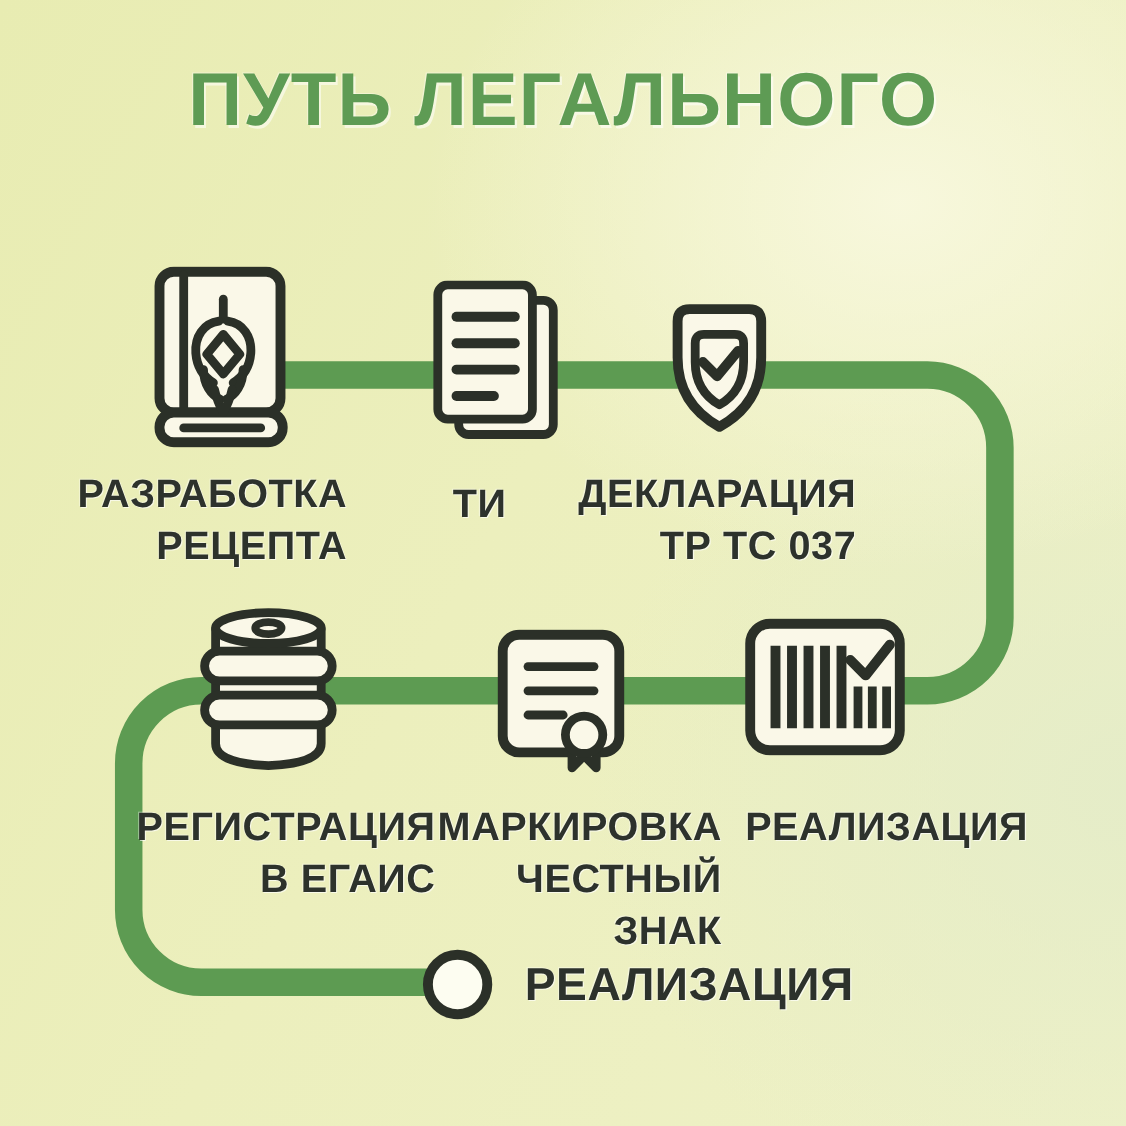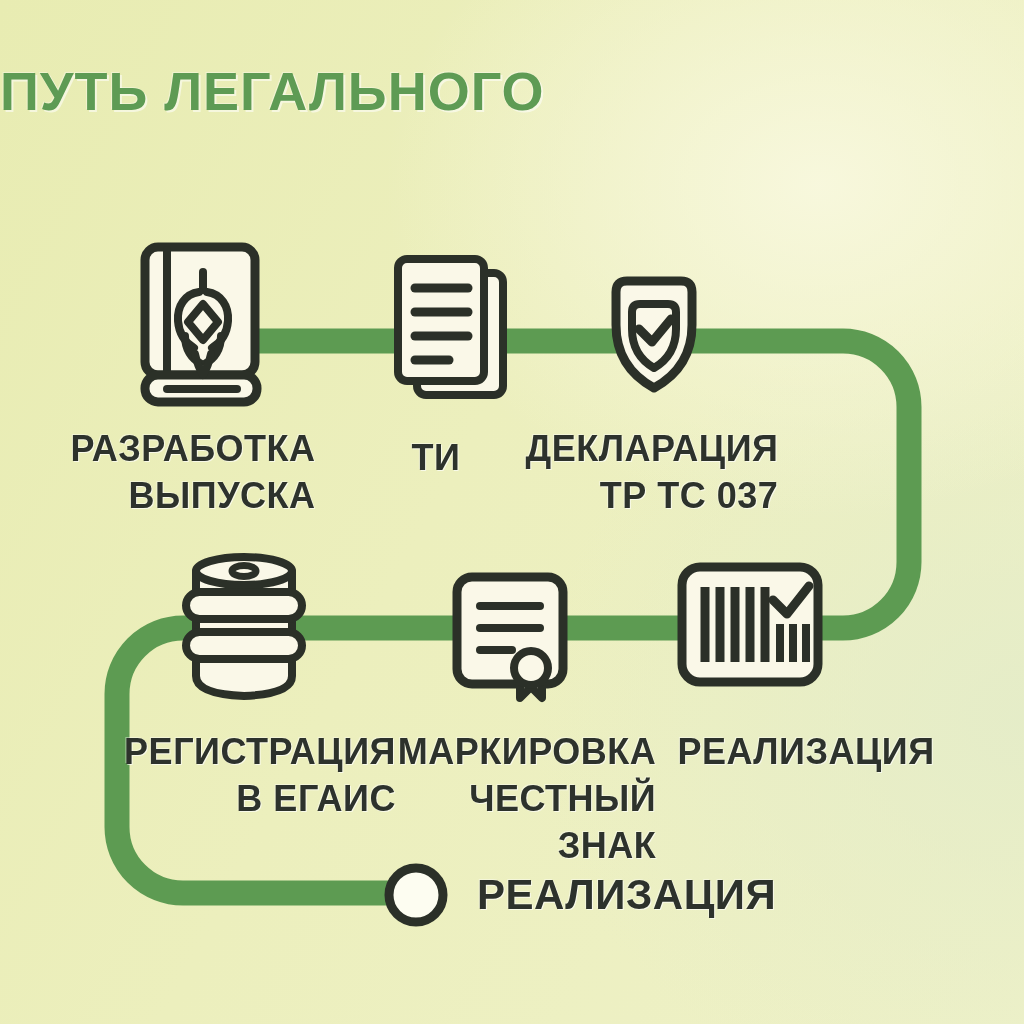--- a/index.html
+++ b/index.html
@@ -5,22 +5,22 @@
   html,body{margin:0;padding:0;background:#dfe3c0;}
   .stage{
     position:relative;width:1024px;height:1024px;overflow:hidden;
     font-family:"Liberation Sans",sans-serif;
     background:
       radial-gradient(ellipse 620px 480px at 80% 18%, rgba(248,248,222,.95) 0%, rgba(248,248,222,0) 70%),
       radial-gradient(ellipse 700px 600px at 100% 70%, rgba(228,236,200,.9) 0%, rgba(228,236,200,0) 70%),
       linear-gradient(118deg,#e8ecb2 0%,#ecefbd 45%,#eef1c8 100%);
   }
   .title{
-    position:absolute;top:50px;left:0;right:0;
-    font-weight:bold;font-size:54px;line-height:82px;letter-spacing:1px;
+    position:absolute;top:50px;left:0;right:0;text-align:center;
+    font-weight:bold;font-size:68px;line-height:82px;letter-spacing:1px;
     color:var(--title-green,#5e9b54);
     text-shadow:2px 2px 0 rgba(255,255,255,.55), -1px -1px 0 rgba(255,255,255,.35);
   }
   .title span{display:block;}
   svg.flow{position:absolute;left:0;top:0;}
   .flow-line{fill:none;stroke:var(--path-green,#5d9b52);stroke-width:25;}
   .icon{position:absolute;}
   .fs{fill:var(--icon-fill,#faf8e8);stroke:var(--icon-stroke,#2b3028);stroke-linejoin:round;}
   .st{fill:none;stroke:var(--icon-stroke,#2b3028);stroke-linecap:round;stroke-linejoin:round;}
   .stq{fill:none;stroke:var(--icon-stroke,#2b3028);stroke-linecap:butt;}
@@ -108,21 +108,21 @@
     <path class="stq" d="M73 25 V100" stroke-width="9"></path>
     <path class="stq" d="M88 25 V100" stroke-width="9"></path>
     <path class="stq" d="M103 62 V100" stroke-width="8"></path>
     <path class="stq" d="M116 62 V100" stroke-width="8"></path>
     <path class="stq" d="M129 62 V100" stroke-width="8"></path>
     <path class="st" d="M96 38 L110 52 L132 24" stroke-width="9"></path>
   </svg>
 
   <div class="lbl" style="left:193px;top:425px;">
     <span>РАЗРАБОТКА</span>
-    <span>ВЫПУСКА</span>
+    <span>РЕЦЕПТА</span>
   </div>
 
   <div class="lbl" style="left:436px;top:434px;">
     <span>ТИ</span>
   </div>
 
   <div class="lbl" style="left:652px;top:425px;">
     <span>ДЕКЛАРАЦИЯ</span>
     <span>ТР ТС 037</span>
   </div>

